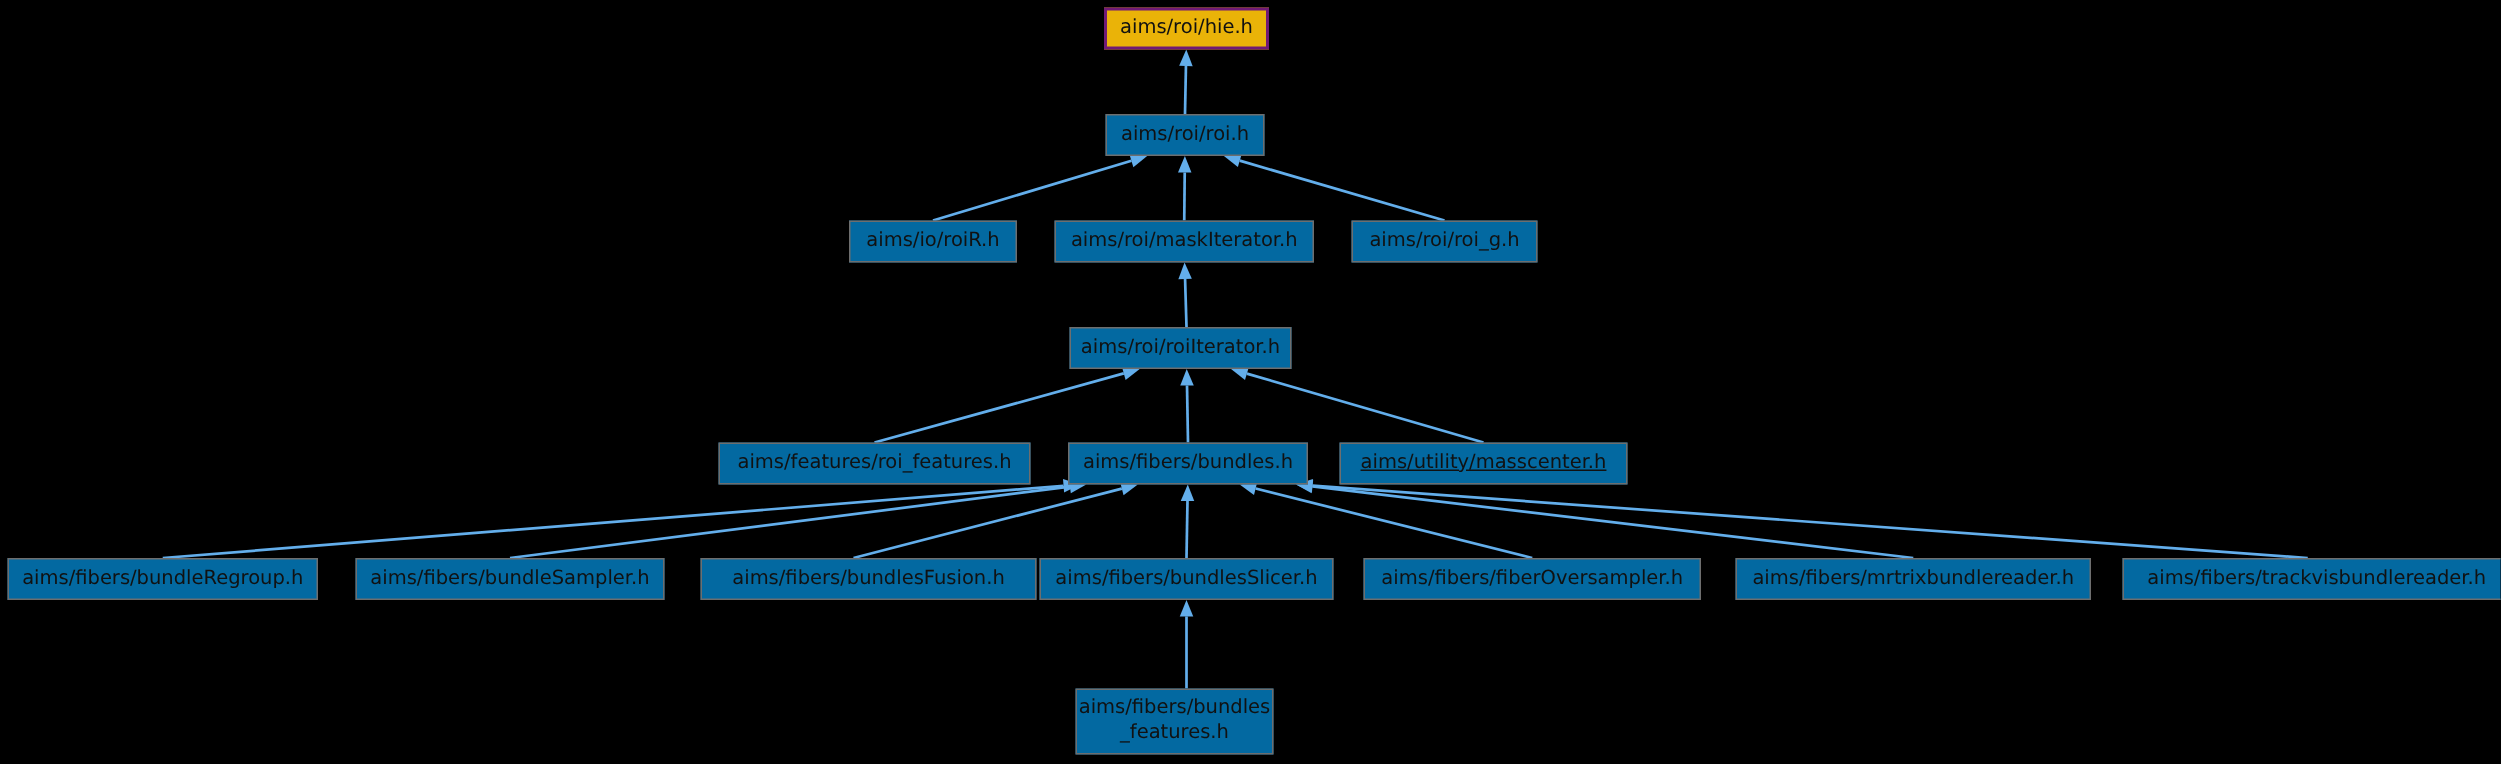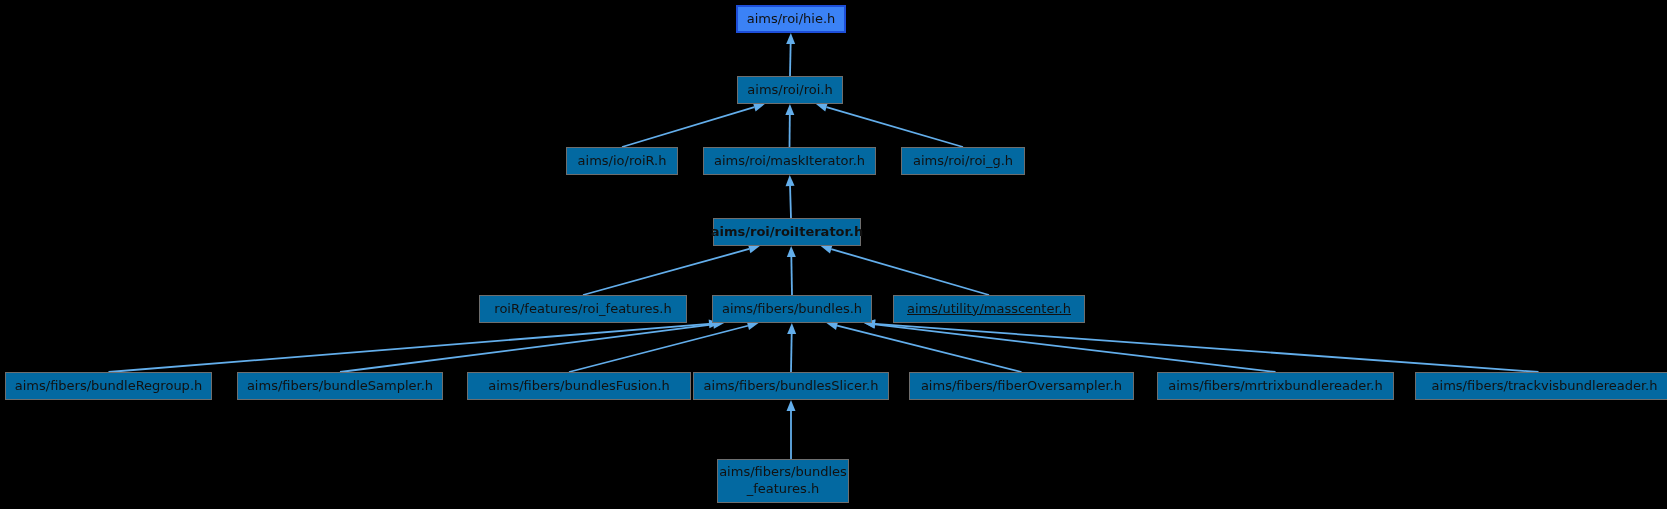--- a/index.html
+++ b/index.html
@@ -18,22 +18,22 @@
     background:#0369a1;
     border:1.5px solid #6e6e6e;
     color:#111111;
     display:flex;align-items:center;justify-content:center;
     font-size:13px;line-height:1.3;
     text-align:center;
     white-space:pre-line;
     cursor:pointer;
   }
   .node.root{
-    background:#3b82f6;
-    border:2px solid #1d4ed8;
+    background:#eab308;
+    border:2px solid #701a75;
     cursor:default;
   }
 </style>
 </head>
 <body>
 
 <div id="graph">
   <svg id="edge-layer" width="1667" height="509" viewBox="0 0 1667 509">
       <g>
         <line x1="790" y1="76" x2="790.6326006099833" y2="43.9978514949612" stroke="#63aeeb" stroke-width="1.8"></line>
@@ -98,22 +98,22 @@
       <g>
         <line x1="791" y1="459" x2="791" y2="411" stroke="#63aeeb" stroke-width="1.8"></line>
         <polygon points="791,400 795.5,411 786.5,411" fill="#63aeeb"></polygon>
       </g>
     </svg>
 <div class="node root" style="left: 736px; top: 5px; width: 110px; height: 28px;"><span>aims/roi/hie.h</span></div>
     <div class="node" style="left: 737px; top: 76px; width: 106px; height: 28px;"><span>aims/roi/roi.h</span></div>
     <div class="node" style="left: 566px; top: 147px; width: 112px; height: 28px;"><span>aims/io/roiR.h</span></div>
     <div class="node" style="left: 703px; top: 147px; width: 173px; height: 28px;"><span>aims/roi/maskIterator.h</span></div>
     <div class="node" style="left: 901px; top: 147px; width: 124px; height: 28px;"><span>aims/roi/roi_g.h</span></div>
-    <div class="node" style="left: 713px; top: 218px; width: 148px; height: 28px; font-weight: bold;"><span>aims/roi/roiIterator.h</span></div>
-    <div class="node" style="left: 479px; top: 295px; width: 208px; height: 28px;"><span>roiR/features/roi_features.h</span></div>
+    <div class="node" style="left: 713px; top: 218px; width: 148px; height: 28px;"><span>aims/roi/roiIterator.h</span></div>
+    <div class="node" style="left: 479px; top: 295px; width: 208px; height: 28px;"><span>aims/features/roi_features.h</span></div>
     <div class="node" style="left: 712px; top: 295px; width: 160px; height: 28px; text-align: center;"><span>aims/fibers/bundles.h</span></div>
     <div class="node" style="left: 893px; top: 295px; width: 192px; height: 28px; text-decoration: underline;"><span>aims/utility/masscenter.h</span></div>
     <div class="node" style="left: 5px; top: 372px; width: 207px; height: 28px;"><span>aims/fibers/bundleRegroup.h</span></div>
     <div class="node" style="left: 237px; top: 372px; width: 206px; height: 28px;"><span>aims/fibers/bundleSampler.h</span></div>
     <div class="node" style="left: 467px; top: 372px; width: 224px; height: 28px;"><span>aims/fibers/bundlesFusion.h</span></div>
     <div class="node" style="left: 693px; top: 372px; width: 196px; height: 28px;"><span>aims/fibers/bundlesSlicer.h</span></div>
     <div class="node" style="left: 909px; top: 372px; width: 225px; height: 28px;"><span>aims/fibers/fiberOversampler.h</span></div>
     <div class="node" style="left: 1157px; top: 372px; width: 237px; height: 28px;"><span>aims/fibers/mrtrixbundlereader.h</span></div>
     <div class="node" style="left: 1415px; top: 372px; width: 259px; height: 28px;"><span>aims/fibers/trackvisbundlereader.h</span></div>
     <div class="node" style="left: 717px; top: 459px; width: 132px; height: 44px;"><span>aims/fibers/bundles

